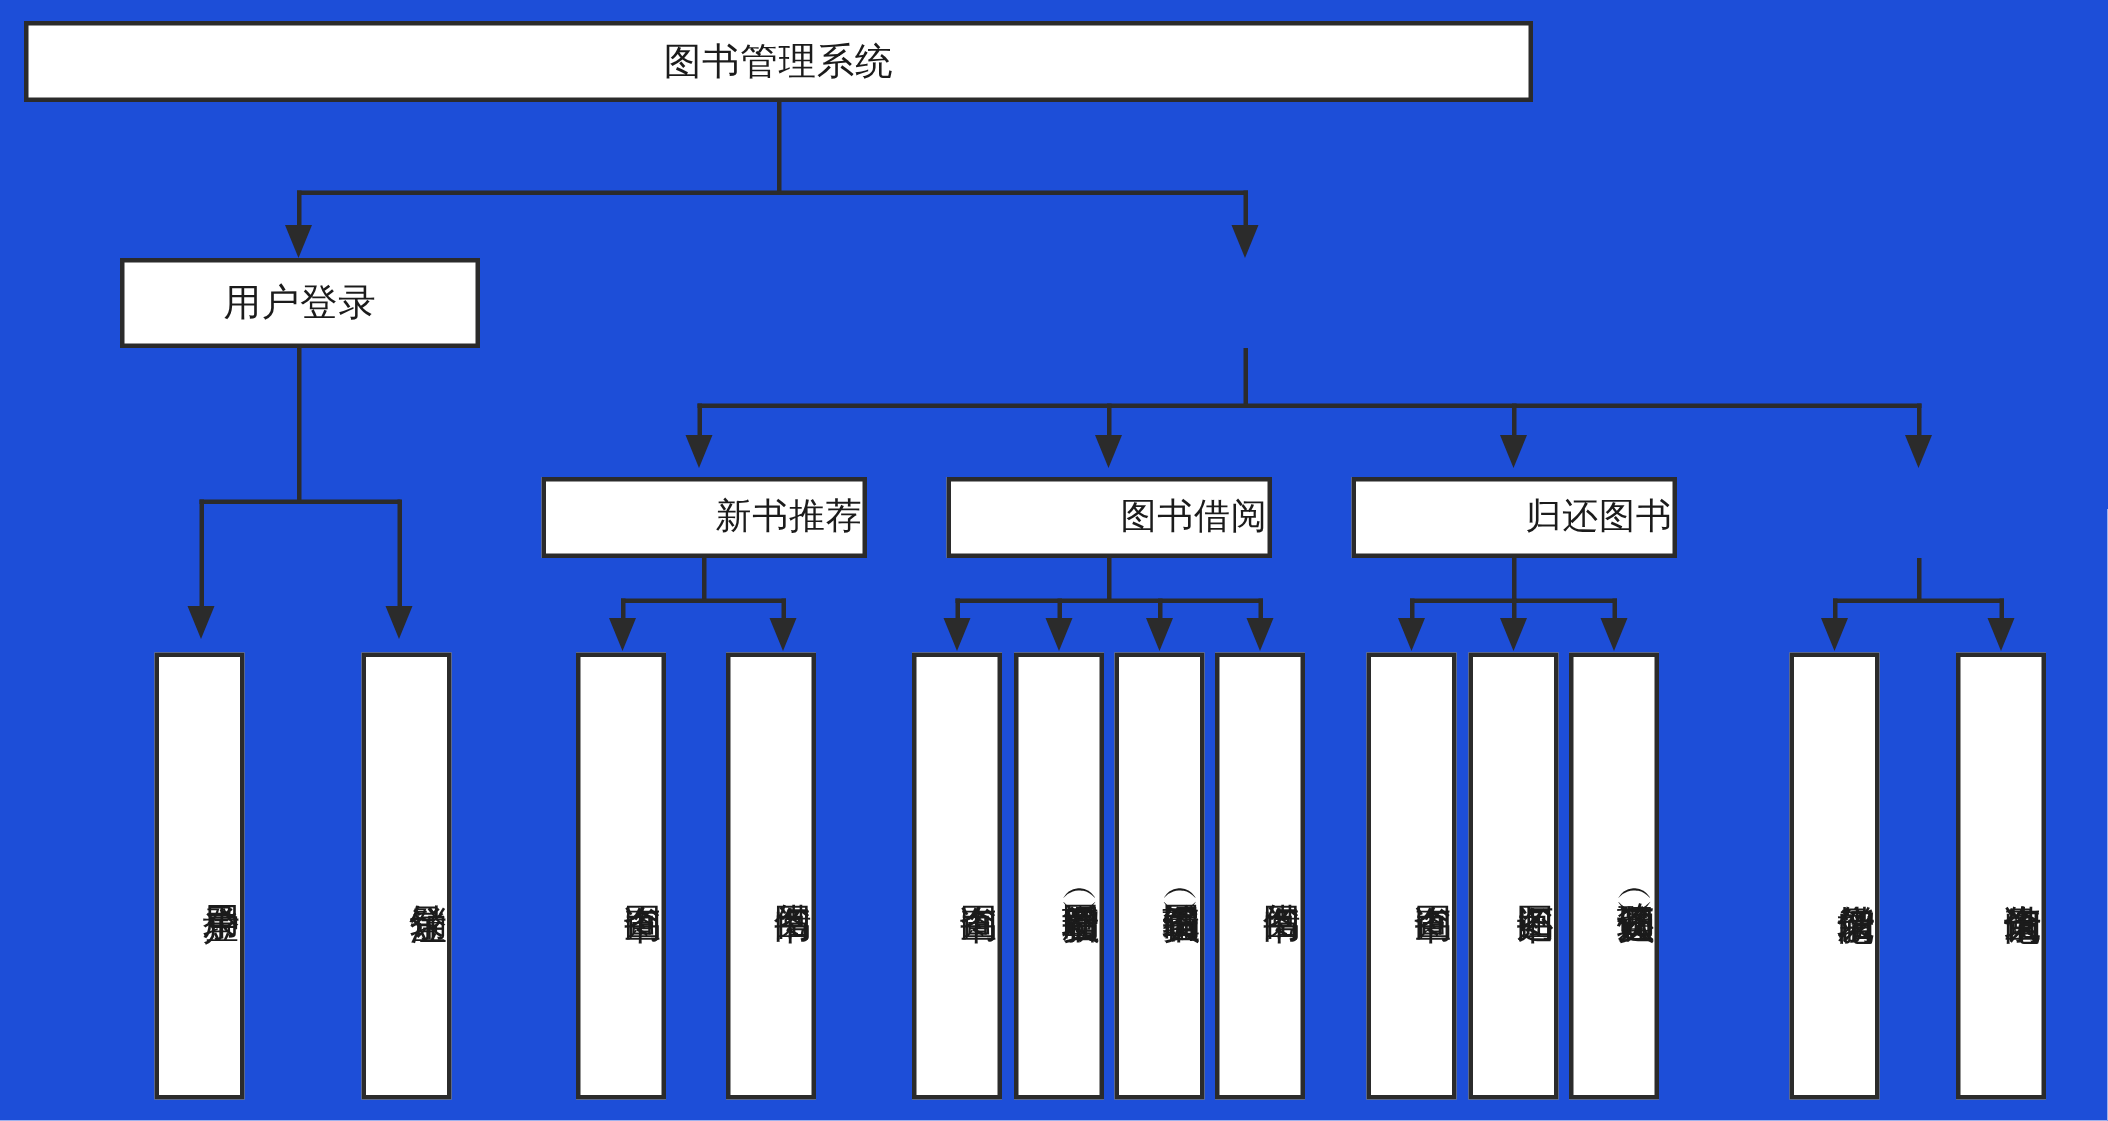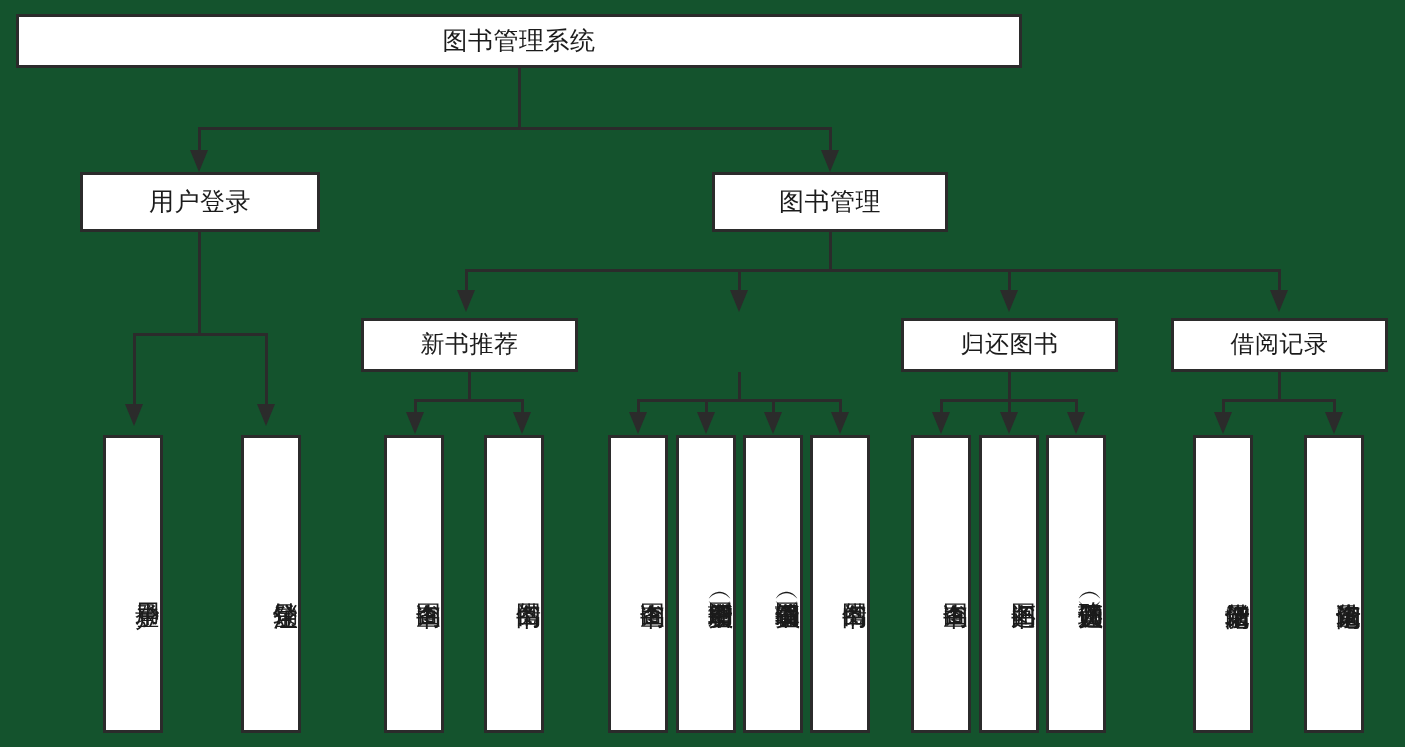--- a/index.html
+++ b/index.html
@@ -8,21 +8,21 @@
     padding: 0;
     background: #ffffff;
   }
   body {
     font-family: "DejaVu Sans", "Liberation Sans", sans-serif;
   }
   #canvas {
     position: relative;
     width: 1405px;
     height: 747px;
-    background: #14532d;
+    background: #1d4ed8;
     overflow: hidden;
   }
   
   .node {
     position: absolute;
     box-sizing: border-box;
     border: 3px solid #2b2b2b;
     background: #ffffff;
     display: flex;
     align-items: center;
@@ -32,20 +32,21 @@
     letter-spacing: 0.5px;
   }
   .node.root {
     font-size: 25px;
   }
   .node.lvl2 {
     font-size: 25px;
   }
   .node.lvl3 {
     font-size: 24px;
+    justify-content: flex-end;
   }
   .node.leaf {
     font-size: 25px;
     writing-mode: vertical-rl;
     text-orientation: upright;
     padding: 6px 0;
     align-items: flex-start;
     justify-content: center;
   }
   .node.leaf .vtxt {
@@ -93,23 +94,20 @@
   <div class="hline" style="left:198px; top:127px; width:634px;"></div>
   <div class="vline" style="left:198px; top:127px; height:35px;"></div>
   <div class="arrow" style="left:190px; top:150px;"></div>
   <div class="vline" style="left:829px; top:127px; height:35px;"></div>
   <div class="arrow" style="left:821px; top:150px;"></div>
 
   <div class="node lvl2" style="left:80px; top:172px; width:240px; height:60px;">
     <span>用户登录</span>
   </div>
 
-  <div class="node lvl2" style="left:712px; top:172px; width:236px; height:60px;">
-    <span>图书管理</span>
-  </div>
 
   <div class="vline" style="left:198px; top:232px; height:104px;"></div>
   <div class="hline" style="left:133px; top:333px; width:134px;"></div>
   <div class="vline" style="left:133px; top:333px; height:83px;"></div>
   <div class="arrow" style="left:125px; top:404px;"></div>
   <div class="vline" style="left:265px; top:333px; height:83px;"></div>
   <div class="arrow" style="left:257px; top:404px;"></div>
 
   <div class="vline" style="left:829px; top:232px; height:40px;"></div>
   <div class="hline" style="left:465px; top:269px; width:816px;"></div>
@@ -118,25 +116,25 @@
   <div class="vline" style="left:738px; top:269px; height:32px;"></div>
   <div class="arrow" style="left:730px; top:290px;"></div>
   <div class="vline" style="left:1008px; top:269px; height:32px;"></div>
   <div class="arrow" style="left:1000px; top:290px;"></div>
   <div class="vline" style="left:1278px; top:269px; height:32px;"></div>
   <div class="arrow" style="left:1270px; top:290px;"></div>
 
   <div class="node lvl3" style="left:361px; top:318px; width:217px; height:54px;">
     <span>新书推荐</span>
   </div>
+  <div class="node lvl3" style="left:631px; top:318px; width:217px; height:54px;">
+    <span>图书借阅</span>
+  </div>
   <div class="node lvl3" style="left:901px; top:318px; width:217px; height:54px;">
     <span>归还图书</span>
-  </div>
-  <div class="node lvl3" style="left:1171px; top:318px; width:217px; height:54px;">
-    <span>借阅记录</span>
   </div>
 
   <div class="vline" style="left:468px; top:372px; height:30px;"></div>
   <div class="hline" style="left:414px; top:399px; width:110px;"></div>
   <div class="vline" style="left:414px; top:399px; height:22px;"></div>
   <div class="arrow" style="left:406px; top:412px;"></div>
   <div class="vline" style="left:521px; top:399px; height:22px;"></div>
   <div class="arrow" style="left:513px; top:412px;"></div>
 
   <div class="vline" style="left:738px; top:372px; height:30px;"></div>

